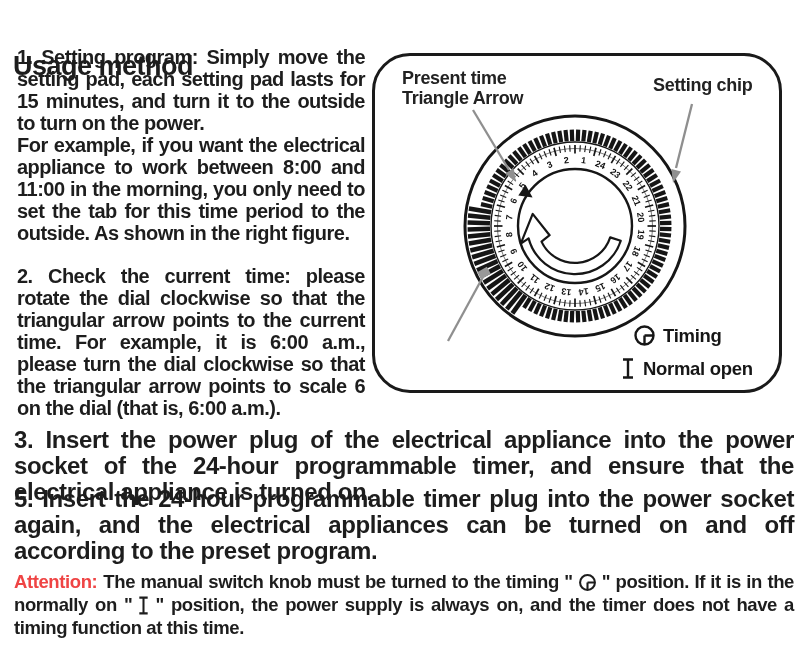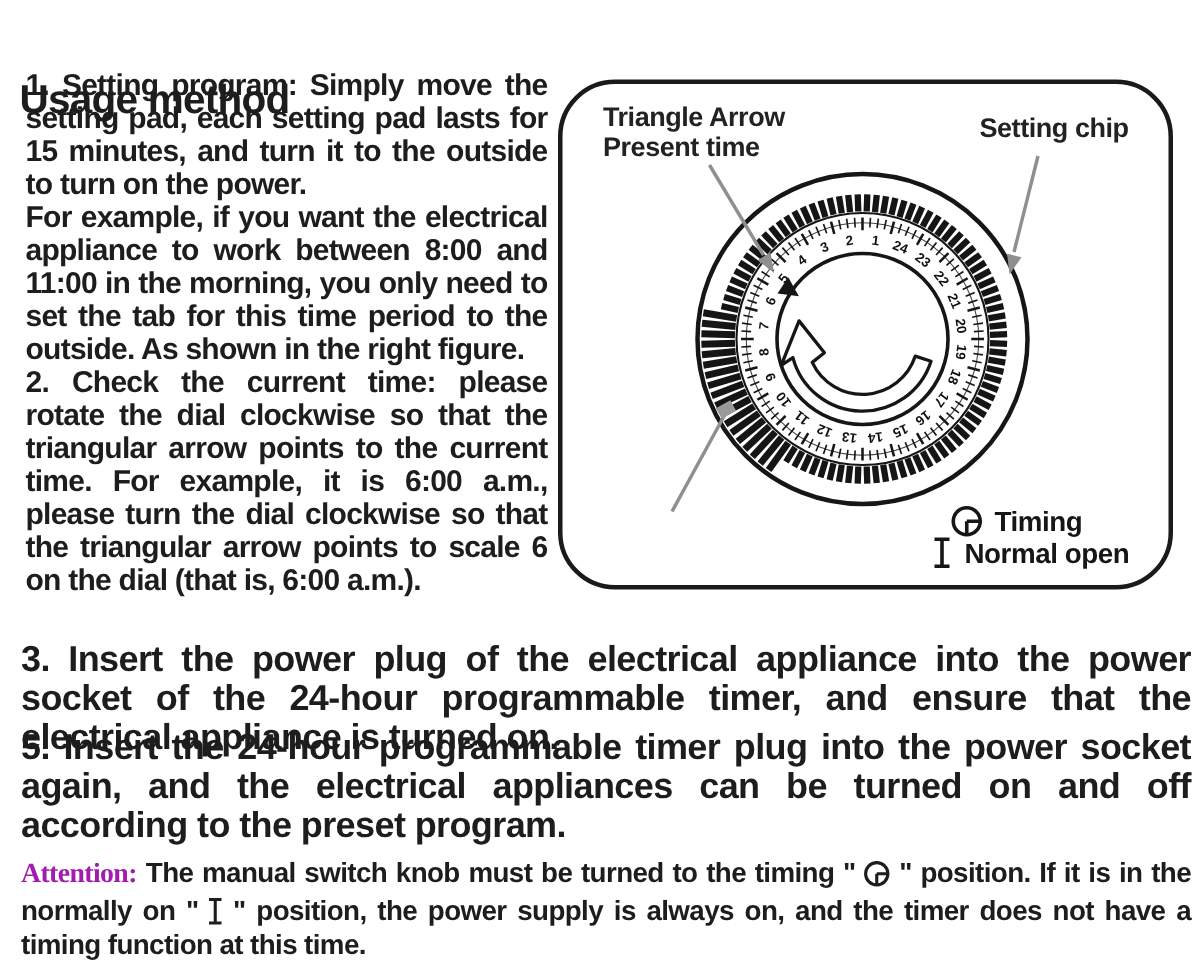--- a/index.html
+++ b/index.html
@@ -9,49 +9,49 @@
     font-family:"Liberation Sans",sans-serif;font-weight:700;
   }
   .title{
     position:absolute;left:13px;top:4px;
     font-size:27px;letter-spacing:-0.5px;margin-top:47px;
   }
   .leftcol{
     position:absolute;left:17px;top:46px;width:348px;
     font-size:20px;line-height:22px;letter-spacing:-0.5px;text-align:justify;
   }
-  .leftcol .p2{}
+  .leftcol .p2{margin-top:21px;}
   .wide{
     position:absolute;left:14px;width:780px;
     font-size:24px;line-height:26px;letter-spacing:-0.4px;text-align:justify;
   }
   .p3{top:427px;}
   .p4{top:486px;}
   .attention{
     position:absolute;left:14px;top:570px;width:780px;
     font-size:18.5px;line-height:23px;letter-spacing:-0.4px;text-align:justify;
   }
-  .attn-label{color:#a21caf;margin-right:6px;font-family:Liberation Serif, serif;}
+  .attn-label{color:#ef4444;margin-right:6px;}
   .figure{
     position:absolute;left:372px;top:53px;width:410px;height:340px;
     border:3px solid #1a1a1a;border-radius:38px;box-sizing:border-box;
     background:#fff;
   }
   .dial-svg{position:absolute;left:0;top:0;}
   .fig-label{
     position:absolute;font-size:18px;line-height:20px;letter-spacing:-0.3px;color:#222;
   }
   .lbl-triangle{left:27px;top:12px;}
   .lbl-setting{left:278px;top:19px;}
   .lbl-press{left:10px;top:286px;}
   .legend-row{
     position:absolute;display:flex;align-items:center;gap:7px;
     font-size:18.5px;letter-spacing:-0.3px;color:#161616;
   }
-  .legend-timing{left:258px;top:280px;}
+  .legend-timing{left:258px;top:268px;}
   .legend-normal{left:245px;top:301px;}
   .ic{display:inline-block;vertical-align:-4px;margin:0 5px;}
   svg text{font-family:"Liberation Sans",sans-serif;}
 </style>
 </head>
 <body>
 
 <div class="title">Usage method</div>
 
 <div class="leftcol">
@@ -295,22 +295,22 @@
     <polygon points="141,126 130.1,117.4 138.7,112.3" fill="#8f8f8f"></polygon>
 
     <line x1="317" y1="48" x2="301" y2="112" stroke="#8f8f8f" stroke-width="2.3"></line>
     <polygon points="298,127 296.4,113.1 306,115.5" fill="#8f8f8f"></polygon>
 
     <line x1="109" y1="219" x2="73" y2="285" stroke="#8f8f8f" stroke-width="2.3"></line>
     <rect x="-5.5" y="-4" width="11" height="8" transform="translate(109 217) rotate(-29)" fill="#999"></rect>
   </svg>
 
   <div class="fig-label lbl-triangle">
+    <div>Present time</div>
     <div>Triangle Arrow</div>
-    <div>Present time</div>
   </div>
 
   <div class="fig-label lbl-setting">Setting chip</div>
 
 
   <div class="legend-row legend-timing">
     <svg width="23" height="23" viewBox="0 0 22 22">
       <circle cx="11" cy="11" r="8.6" fill="none" stroke="#161616" stroke-width="2.3"></circle>
       <path d="M11 11 h8.6 M11 11 v8.6" stroke="#161616" stroke-width="2.3" fill="none"></path>
     </svg>

